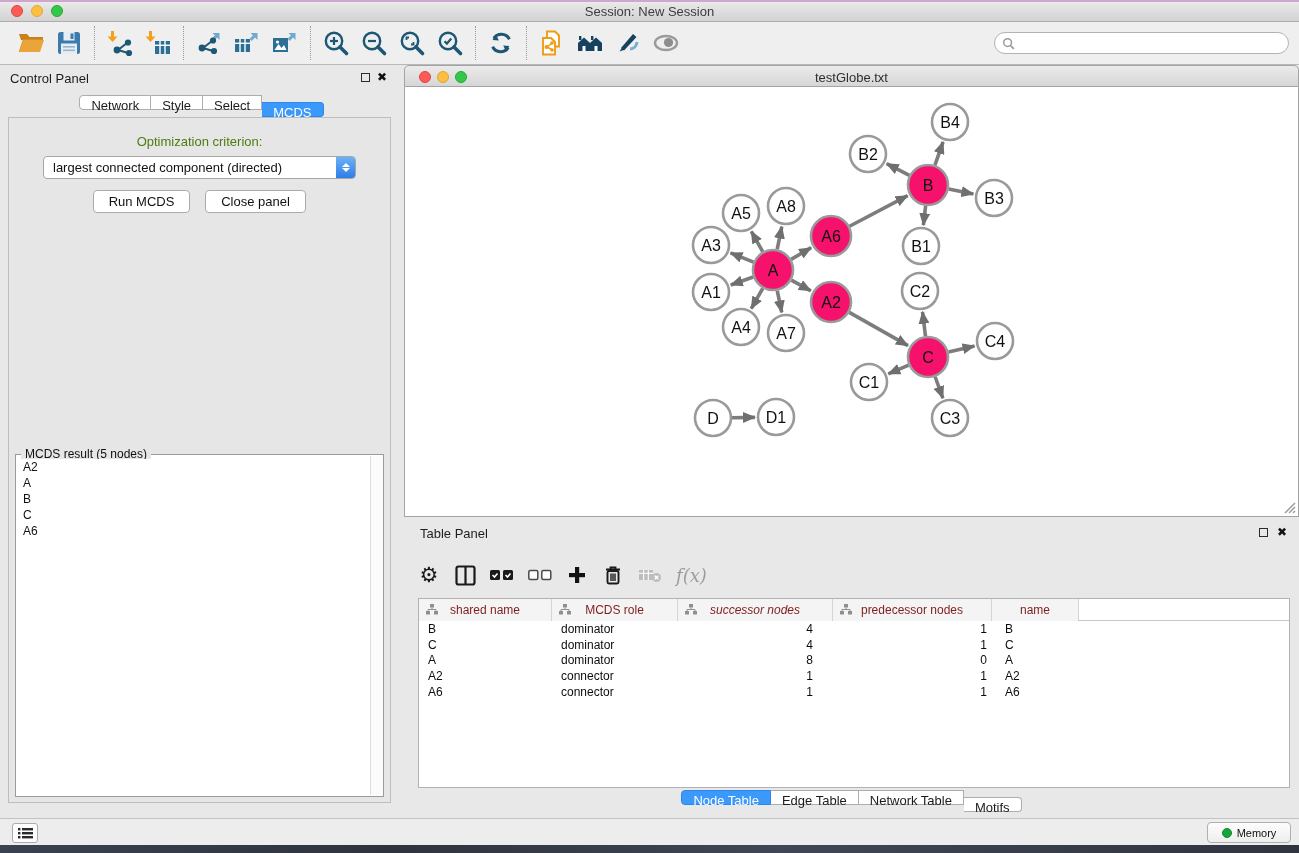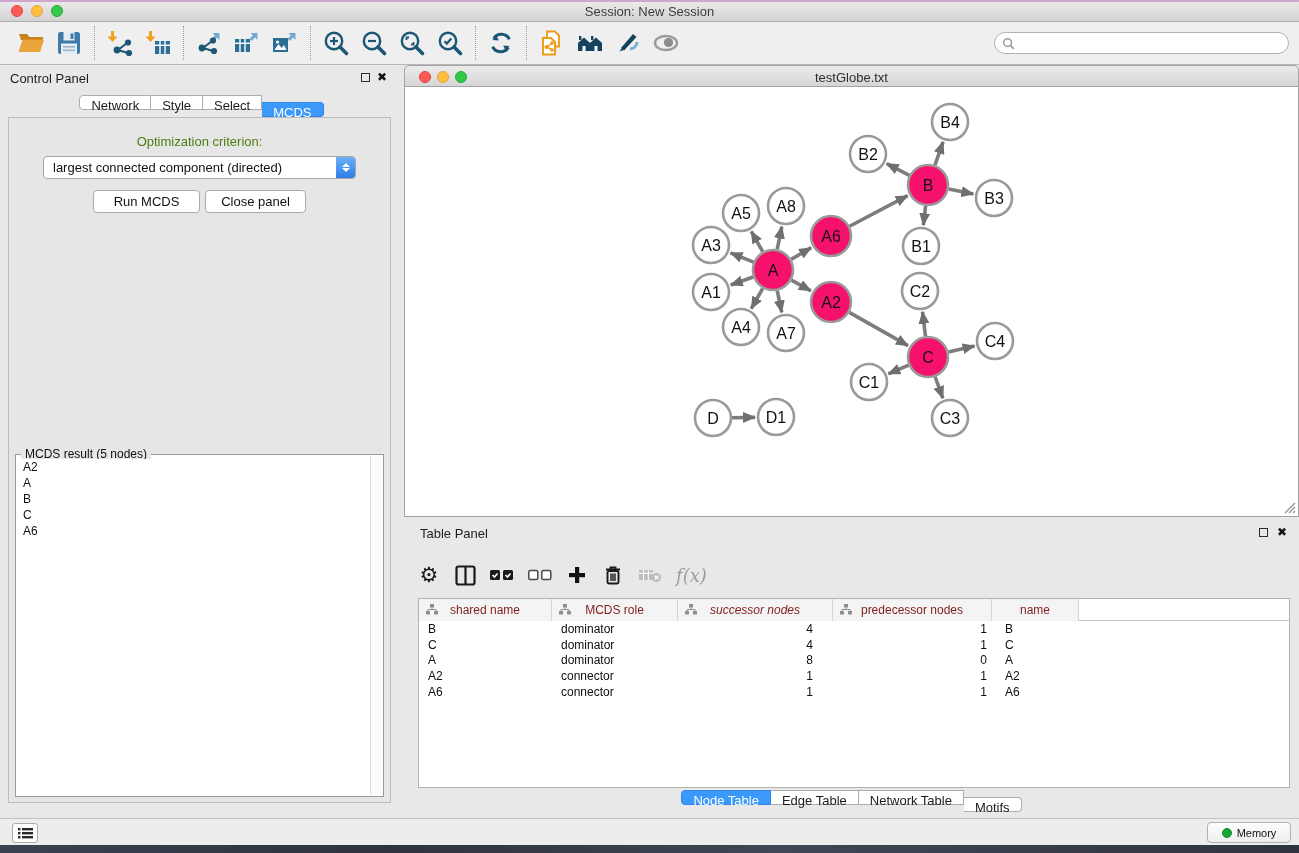--- a/index.html
+++ b/index.html
@@ -48,21 +48,21 @@
     border:1px solid #a6a6a6; border-radius:4px; display:flex; align-items:center; }
   .criterion .val { flex:1; font-size:13px; color:#111; padding-left:9px; white-space:nowrap; overflow:hidden; }
   .criterion .spin { width:19px; height:21px; border-radius:0 3px 3px 0;
     background:linear-gradient(#6cb0f8,#2e7de8); display:flex; flex-direction:column;
     align-items:center; justify-content:center; gap:1px; }
   .criterion .spin i { width:0; height:0; border-left:4px solid transparent; border-right:4px solid transparent; }
   .criterion .spin i.up { border-bottom:4px solid #fff; }
   .criterion .spin i.dn { border-top:4px solid #fff; }
   .cp-btn { position:absolute; top:72px; height:23px; background:#fff; border:1px solid #ababab;
     border-radius:4px; font-size:13px; color:#111; cursor:default; }
-  .run-btn { left:84px; width:107px; }
+  .run-btn { left:84px; width:97px; }
   .closep-btn { left:196px; width:101px; }
   .mcds-field { position:absolute; left:6px; top:336px; width:369px; height:343px; border:1px solid #9b9b9b; background:#fff; }
   .mcds-legend { position:absolute; left:5px; top:-8px; background:#e6e6e6; padding:0 4px; font-size:12px; color:#111; }
   .mcds-list { position:absolute; left:1px; top:4px; right:14px; bottom:1px; background:#fff; overflow:hidden; }
   .mcds-item { font-size:12px; color:#111; line-height:16px; padding-left:6px; }
   .mcds-scroll { position:absolute; top:1px; right:0; bottom:1px; width:13px; background:#fbfbfb; border-left:1px solid #dedede; }
 
   
   .net-window { position:absolute; left:404px; top:65px; width:895px; height:452px; }
   .net-titlebar { position:absolute; left:0; top:0; width:100%; height:22px; border:1px solid #a3a3a3;

